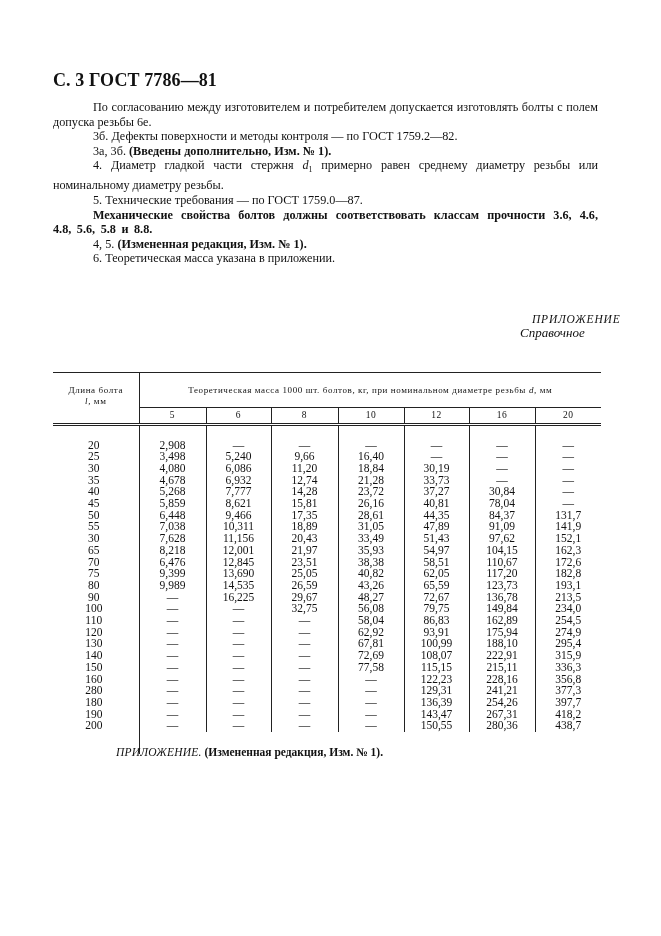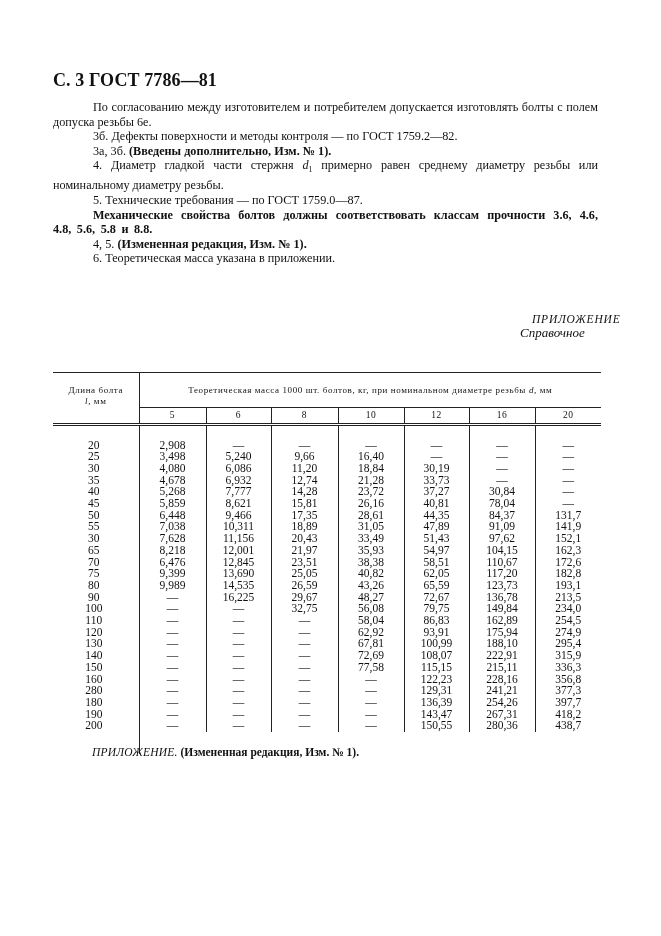--- a/index.html
+++ b/index.html
@@ -47,21 +47,21 @@
   }
   .mass-table td.last { border-right: none; }
   .mass-table tbody tr:first-child td { padding-top: 14px; }
   .mass-table tr.tail td { height: 22px; }
   .mass-table tr.tail td.c0 { border-right: 1px solid #222; }
   .mass-table tr.tail td.cx { border-right: none; }
   .mass-table td.len { padding-right: 4px; }
   .footer-note {
     position: absolute; left: 92px; top: 746px; font-size: 11.5px;
   }
-  .footer-note i { letter-spacing: 0.2px; }
+  .footer-note i { letter-spacing: 0.2px; margin-left: 24px; }
 </style>
 </head>
 <body>
 
 <div class="page-header">С. 3 ГОСТ 7786—81</div>
 
 <div class="body-text">
   <p><span>По согласованию между изготовителем и потребителем допускается изготовлять болты с полем допуска резьбы 6е.</span></p>
   <p><span>3б. Дефекты поверхности и методы контроля — по ГОСТ 1759.2—82.</span></p>
   <p><span>3а, 3б. </span><b>(Введены дополнительно, Изм. № 1).</b></p>

